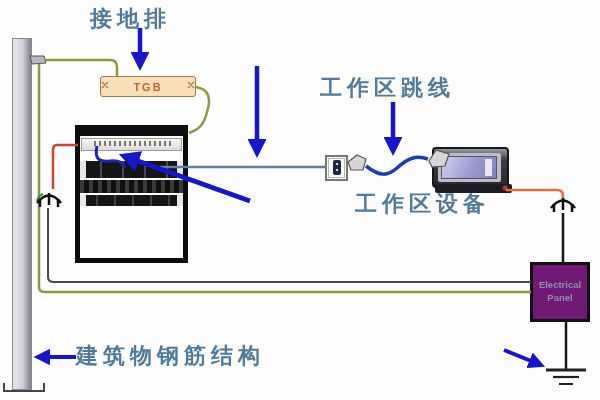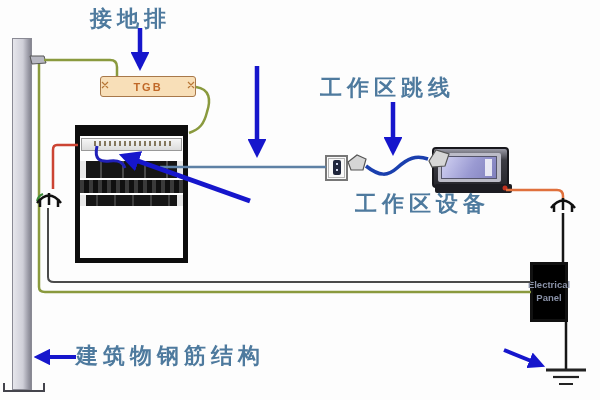--- a/index.html
+++ b/index.html
@@ -86,22 +86,22 @@
   #monitor .glare {
     position:absolute; right:4px; top:2px; width:7px; bottom:2px;
     background:rgba(255,255,255,.8);
   }
   #monitor-base {
     left:435px; top:184px; width:77px; height:9px;
     background:#1c1c22; border-radius:2px;
   }
   
   #epanel {
-    left:530px; top:262px; width:38px; height:60px;
-    background:#000000; border:3px solid #111;
+    left:530px; top:262px; width:60px; height:60px;
+    background:#701a75; border:3px solid #111;
     display:flex; align-items:center; justify-content:center;
   }
   #epanel .ep-text {
     width:52px; text-align:center; font-size:9.5px; line-height:1.35;
     color:#8a92a8; font-weight:bold;
   }
   svg#overlay { position:absolute; left:0; top:0; pointer-events:none; }
 </style>
 </head>
 <body>

